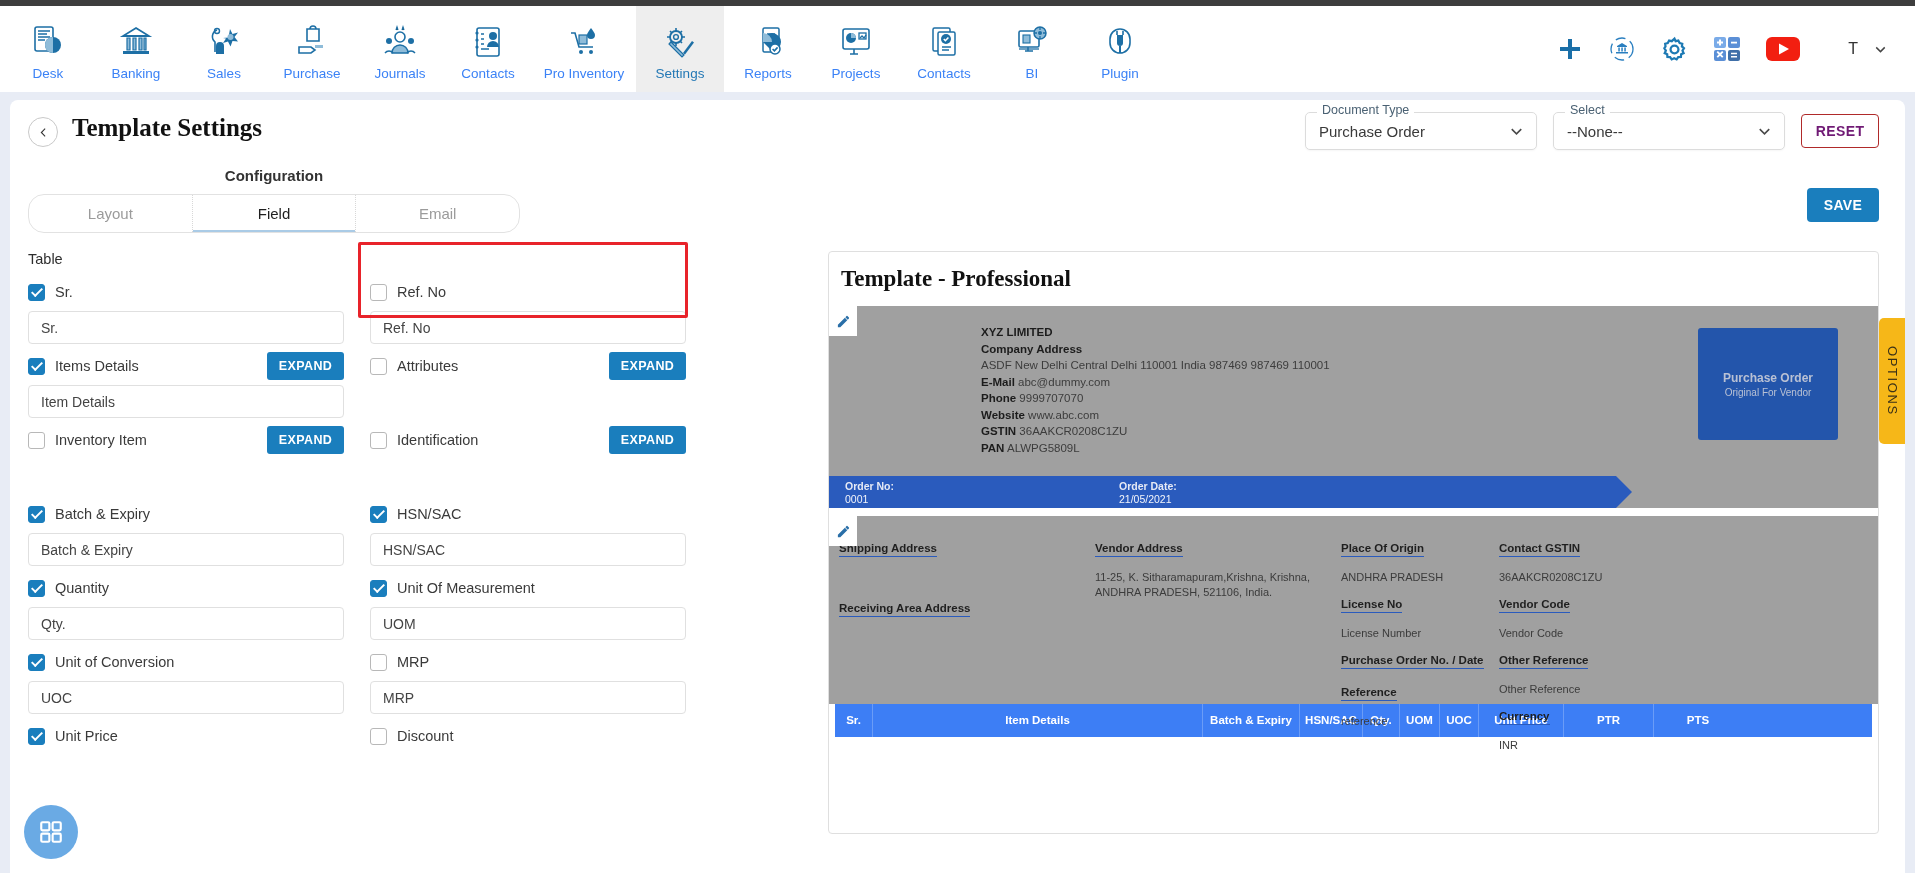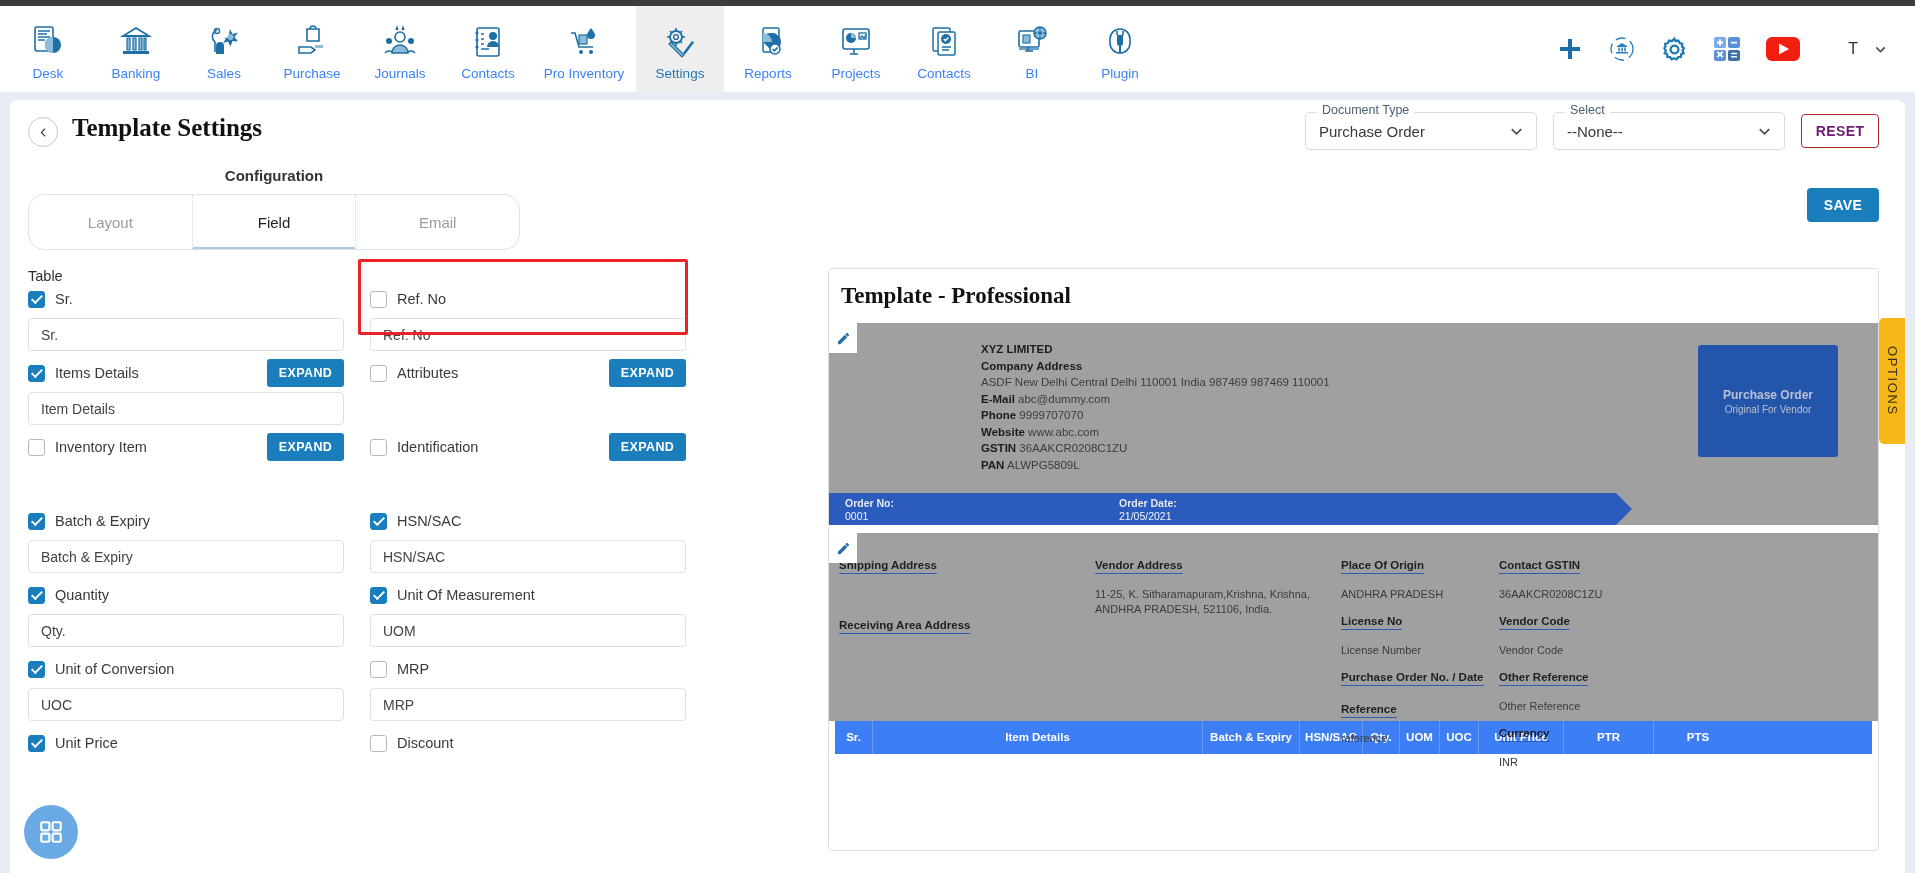--- a/index.html
+++ b/index.html
@@ -101,38 +101,38 @@
   }
   .options-tab span {
     writing-mode: vertical-rl; font-size: 13px; letter-spacing: 1.6px;
     color: #3a3118; font-weight: 500;
   }
 
   
   .config-wrap { padding-left: 18px; margin-top: 20px; width: 510px; }
   .config-title { text-align: center; font-size: 15px; font-weight: bold; color: #333; }
   .tabs {
-    margin-top: 10px; display: flex; height: 56px;
+    margin-top: 10px; display: flex; height: 39px;
     border: 1px solid #e2e2e2; border-radius: 16px; overflow: hidden; background: #fff;
   }
   .tab {
     flex: 1; display: flex; align-items: center; justify-content: center;
     font-size: 15px; color: #9b9b9b; cursor: pointer; position: relative;
   }
   .tab + .tab { border-left: 1px dotted #d8d8d8; }
   .tab.active { color: #1f1f1f; }
   .tab.active::after {
     content: ""; position: absolute; left: 0; right: 0; bottom: 0;
     height: 2px; background: #aacbe6;
   }
 
   
   .split { display: flex; padding: 0 0 0 18px; margin-top: 18px; height: calc(100% - 190px); }
   .left-pane { width: 800px; padding-right: 14px; position: relative; }
-  .section-label { font-size: 14.5px; color: #2e2e2e; }
+  .section-label { font-size: 14.5px; color: #2e2e2e; margin-bottom: 10px; }
 
   .fgrid { display: flex; gap: 26px; }
   .fcol { width: 316px; }
   .frow { margin-bottom: 7px; }
   .cb-line { display: flex; align-items: center; height: 30px; gap: 10px; }
   .cb {
     width: 17px; height: 17px; border-radius: 3px; border: 1px solid #b8b8b8;
     background: #fff; cursor: pointer; flex: 0 0 auto;
     display: flex; align-items: center; justify-content: center;
   }

